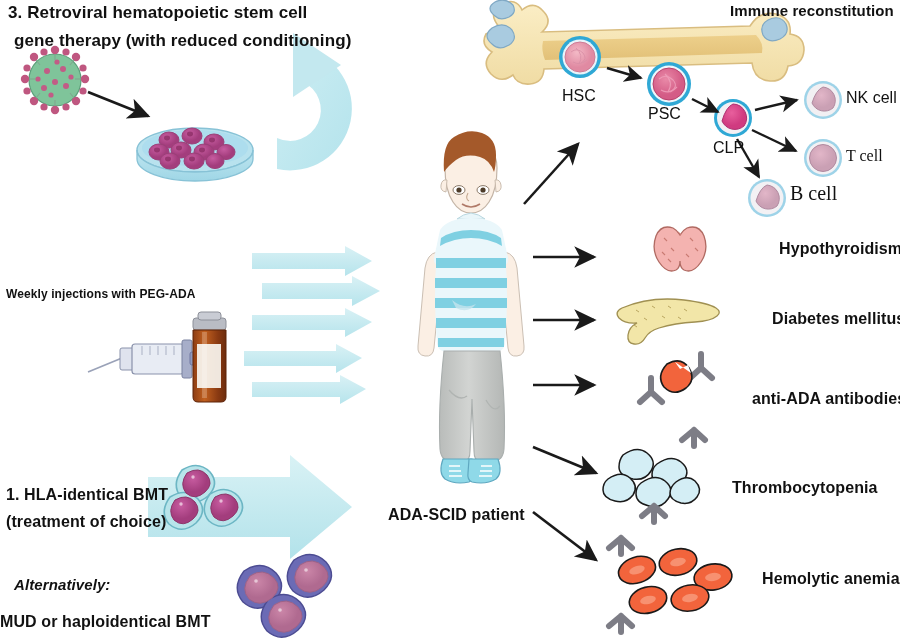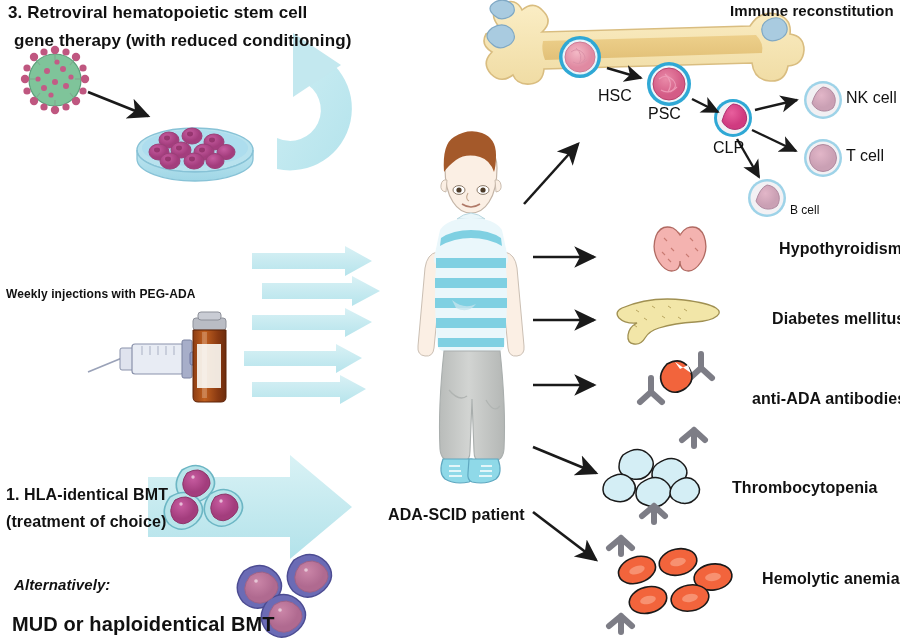--- a/index.html
+++ b/index.html
@@ -429,31 +429,31 @@
   </svg>
 
   <div class="lbl" style="left:8px;top:3px;font-size:17px;">3. Retroviral hematopoietic stem cell</div>
   <div class="lbl" style="left:14px;top:31px;font-size:17px;">gene therapy (with reduced conditioning)</div>
 
   <div class="lbl" style="left:6px;top:287px;font-size:12px;">Weekly injections with PEG-ADA</div>
 
   <div class="lbl" style="left:6px;top:486px;font-size:16px;">1. HLA-identical BMT</div>
   <div class="lbl" style="left:6px;top:513px;font-size:16px;">(treatment of choice)</div>
   <div class="lbl" style="left:14px;top:576px;font-size:15px;font-style:italic;">Alternatively:</div>
-  <div class="lbl" style="left:12px;top:613px;font-size:20px;">MUD or haploidentical BMT</div>
+  <div class="lbl" style="left:0;top:613px;font-size:16px;">MUD or haploidentical BMT</div>
 
   <div class="lbl" style="left:730px;top:2px;font-size:15px;">Immune reconstitution</div>
 
-  <div class="lbl-plain" style="left:562px;top:87px;font-size:16px;margin-left:36px;">HSC</div>
+  <div class="lbl-plain" style="left:562px;top:87px;font-size:16px;">HSC</div>
   <div class="lbl-plain" style="left:648px;top:105px;font-size:16px;">PSC</div>
   <div class="lbl-plain" style="left:713px;top:139px;font-size:16px;">CLP</div>
 
   <div class="lbl-plain" style="left:846px;top:89px;font-size:16px;">NK cell</div>
-  <div class="lbl-plain" style="left:846px;top:147px;font-size:16px;">T cell</div>
-  <div class="lbl-plain" style="left:790px;top:203px;font-size:12px;">B cell</div>
+  <div class="lbl-plain" style="left:846px;top:147px;font-size:16px;font-family:Liberation Serif, serif;">T cell</div>
+  <div class="lbl-plain" style="left:790px;top:182px;font-size:20px;font-family:Liberation Serif, serif;">B cell</div>
 
   <div class="lbl" style="left:388px;top:506px;font-size:16px;">ADA-SCID patient</div>
 
   <div class="lbl" style="left:779px;top:240px;font-size:16px;">Hypothyroidism</div>
   <div class="lbl" style="left:772px;top:310px;font-size:16px;">Diabetes mellitus</div>
   <div class="lbl" style="left:752px;top:390px;font-size:16px;">anti-ADA antibodies</div>
   <div class="lbl" style="left:732px;top:479px;font-size:16px;">Thrombocytopenia</div>
   <div class="lbl" style="left:762px;top:570px;font-size:16px;">Hemolytic anemia</div>
 
 </div>

